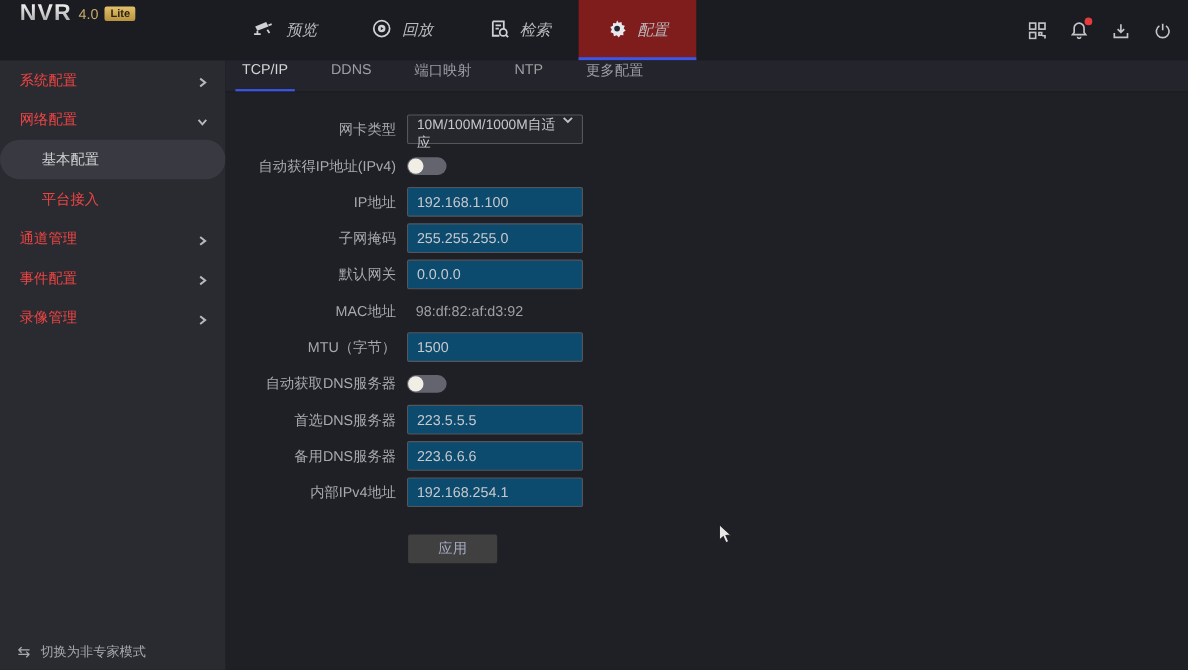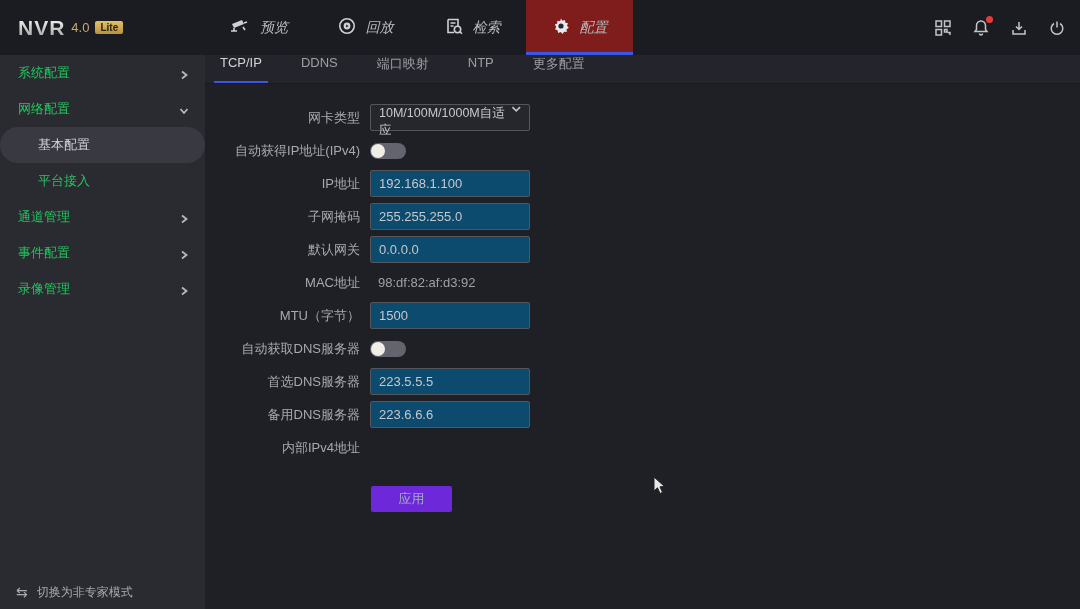--- a/index.html
+++ b/index.html
@@ -1,21 +1,21 @@
 <!DOCTYPE html>
 <html><head>
 <meta charset="utf-8">
 <style>
   * { margin:0; padding:0; box-sizing:border-box; }
   html,body { width:1080px; height:609px; overflow:hidden;
     font-family:"Liberation Sans","DejaVu Sans",sans-serif; background:#1f2026; }
 
   
   .topbar { position:absolute; left:0; top:0; width:1080px; height:55px;
-    background:#1b1c21; display:flex; align-items:center; }
+    background:#1b1c21; display:flex; align-items:flex-start; }
   .logo { display:flex; align-items:center; gap:6px; padding-left:18px; width:205px; }
   .logo-nvr { font-size:21px; font-weight:bold; letter-spacing:1px;
     background:linear-gradient(180deg,#ffffff,#9b9b9b); -webkit-background-clip:text;
     background-clip:text; color:transparent; }
   .logo-ver { font-size:13px; font-weight:normal; color:#c9a96a; }
   .logo-badge { font-size:10px; font-weight:bold; color:#2b2410;
     background:linear-gradient(180deg,#e3c06b,#b8923f); padding:1px 5px; border-radius:2px; }
   .topnav { display:flex; height:55px; }
   .topnav-item { width:107px; display:flex; align-items:center; justify-content:center;
     gap:10px; color:#b9babd; font-size:14px; position:relative; cursor:default;font-style:italic; }
@@ -28,21 +28,21 @@
   .sysicon { position:relative; width:18px; height:18px; display:flex;
     align-items:center; justify-content:center; }
   .sysicon svg { stroke:#c3c4c8; fill:none; stroke-width:1.5; }
   .red-dot { position:absolute; right:-3px; top:-3px; width:7px; height:7px;
     border-radius:50%; background:#e23c3c; }
 
   
   .sidebar { position:absolute; left:0; top:55px; width:205px; height:554px;
     background:#2a2b31; }
   .side-item { height:36px; display:flex; align-items:center; padding:0 16px 0 18px;
-    color:#22c55e; font-size:13px; justify-content:space-between; cursor:default; }
+    color:#ef4444; font-size:13px; justify-content:space-between; cursor:default; }
   .side-sub { padding-left:38px; justify-content:flex-start; }
   .side-sub.selected { background:#393a41; color:#d2d3d6;border-radius:18px; }
   .chev { width:10px; height:10px; }
   .chev svg { stroke:#b7b8bc; fill:none; stroke-width:1.8; }
   .side-footer { position:absolute; left:0; bottom:0; width:100%; height:34px;
     display:flex; align-items:center; gap:9px; padding-left:16px; color:#a9aaae;
     font-size:12px; }
   .swap-glyph { font-size:14px; color:#a9aaae; }
 
   
@@ -66,21 +66,21 @@
     padding:0 8px; color:#c7c8cc; font-size:12.5px; cursor:default; }
   .selectbox svg { stroke:#c0c1c5; fill:none; stroke-width:1.8; }
   input.tbox { width:160px; height:27px; background:#0c4a6e; border:1px solid #55565c;
     border-radius:2px; color:#c7c8cc; font-size:13px; padding:0 8px;
     font-family:"Liberation Sans","DejaVu Sans",sans-serif; outline:none; }
   .static-val { padding-left:8px; color:#9fa0a5; font-size:13px; }
   .toggle { width:36px; height:16px; background:#63646d; border-radius:8px;
     position:relative; cursor:pointer; }
   .toggle .knob { position:absolute; left:1px; top:1px; width:14px; height:14px;
     border-radius:50%; background:#f1eee6; }
-  .apply-btn { margin:19px 0 0 156px; width:81px; height:26px; background:#6d28d9;
+  .apply-btn { margin:19px 0 0 156px; width:81px; height:26px; background:#404040;
     border:none; border-radius:2px; color:#a4aac2; font-size:13px; cursor:pointer;
     font-family:"Liberation Sans","DejaVu Sans",sans-serif; }
 
   
   .cursor { position:absolute; left:653px; top:476px; width:13px; height:19px; z-index:9; }
 </style>
 </head>
 <body>
 
 <div class="topbar">
@@ -303,20 +303,23 @@
 
     <div class="frow">
       <div class="flabel">备用DNS服务器</div>
       <div class="fctrl">
           <input class="tbox" value="223.6.6.6" style="">
         </div>
     </div>
 
     <div class="frow">
       <div class="flabel">内部IPv4地址</div>
+      <div class="fctrl">
+          <input class="tbox" value="192.168.254.1" style="">
+        </div>
     </div>
 
     <button class="apply-btn">应用</button>
   </div>
 </div>
 
 <svg class="cursor" viewBox="0 0 13 19">
   <path d="M1 1 L1 15 L4.5 11.8 L7 17.5 L9.5 16.3 L7 10.8 L11.5 10.5 Z" fill="#e8e8e8" stroke="#222" stroke-width="1"></path>
 </svg>
 

